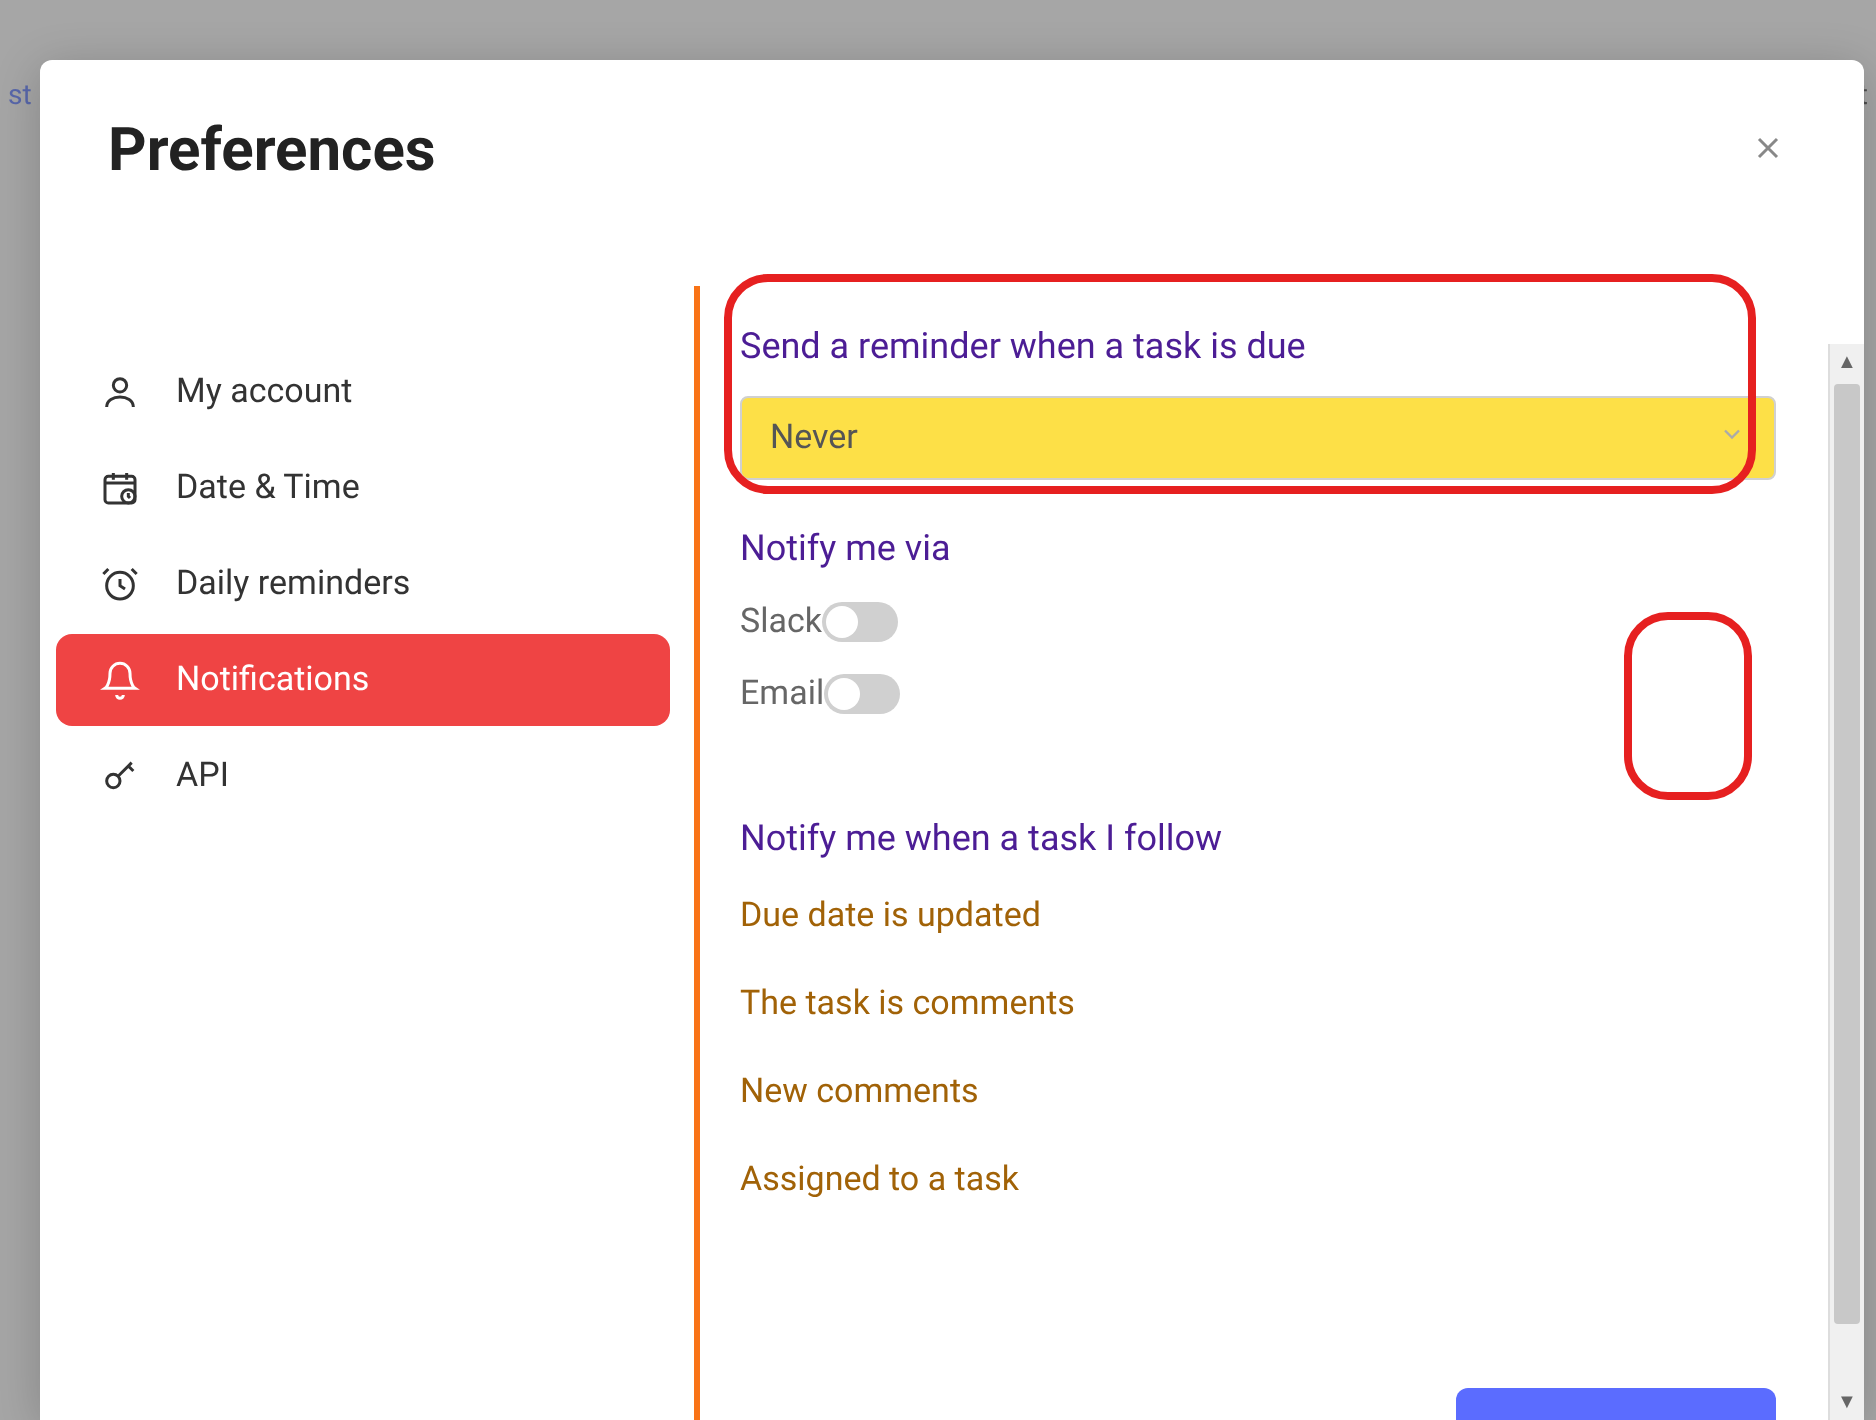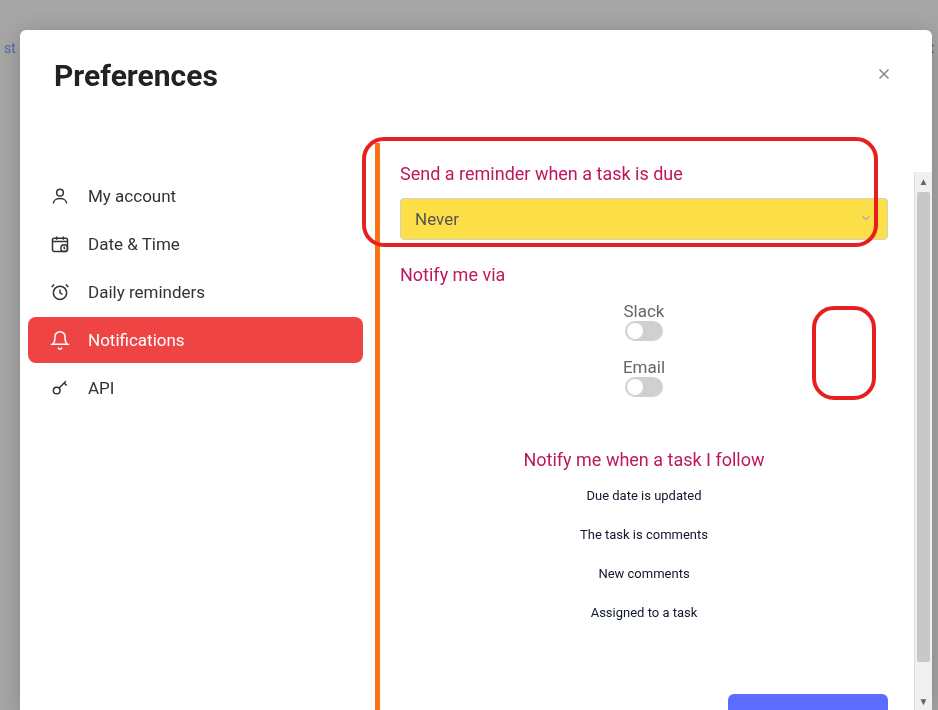--- a/index.html
+++ b/index.html
@@ -60,24 +60,24 @@
       color: #888;
     }
     .close-btn svg { width: 18px; height: 18px; }
     .modal-body {
       flex: 1;
       display: flex;
       position: relative;
       overflow: hidden;
     }
     .sidebar {
-      width: 360px;
+      width: 330px;
       padding: 30px 12px 0 8px;
       flex-shrink: 0;
-      border-right: 5px solid #f97316;
+      border-right: 3px solid #f97316;
     }
     .sidebar-item {
       display: flex;
       align-items: center;
       gap: 18px;
       padding: 13px 22px;
       border-radius: 8px;
       cursor: pointer;
       color: #333;
       font-size: 17px;
@@ -97,21 +97,21 @@
     }
     .sidebar-item .icon svg { width: 20px; height: 20px; }
     .content {
       flex: 1;
       padding: 20px 44px 0 20px;
       overflow-y: auto;
       position: relative;
     }
     .section-title {
       font-size: 18px;
-      color: #be185d;
+      color: #4c1d95;
       margin-bottom: 14px;
     }
     .select-box {
       width: 100%;
       border: 1px solid #d0d0d0;
       border-radius: 4px;
       padding: 10px 14px;
       font-size: 17px;
       color: #555;
       display: flex;
@@ -119,54 +119,52 @@
       align-items: center;
       cursor: pointer;
       background: #fde047;
     }
     .select-box .chev { color: #aaa; }
     .notify-section {
       margin-top: 24px;
     }
     .notify-row {
       display: flex;
-      justify-content: center;
+      justify-content: flex-start;
       align-items: center;
       margin-top: 16px;
       font-size: 17px;
       color: #666;
-      flex-direction: column;
     }
     .toggle {
       width: 38px;
       height: 20px;
       background: #d0d0d0;
       border-radius: 20px;
       position: relative;
       cursor: pointer;
     }
     .toggle .knob {
       position: absolute;
       left: 2px;
       top: 2px;
       width: 16px;
       height: 16px;
       background: #fff;
       border-radius: 50%;
     }
     .follow-section {
       margin-top: 52px;
-      text-align: center;
     }
     .follow-section .section-title {
       margin-bottom: 18px;
     }
     .follow-item {
-      font-size: 13px;
-      color: #0f172a;
+      font-size: 17px;
+      color: #a16207;
       margin-bottom: 24px;
     }
     
     .annot {
       position: absolute;
       border: 4px solid #e62020;
       border-radius: 22px;
       pointer-events: none;
     }
     .annot-1 {

